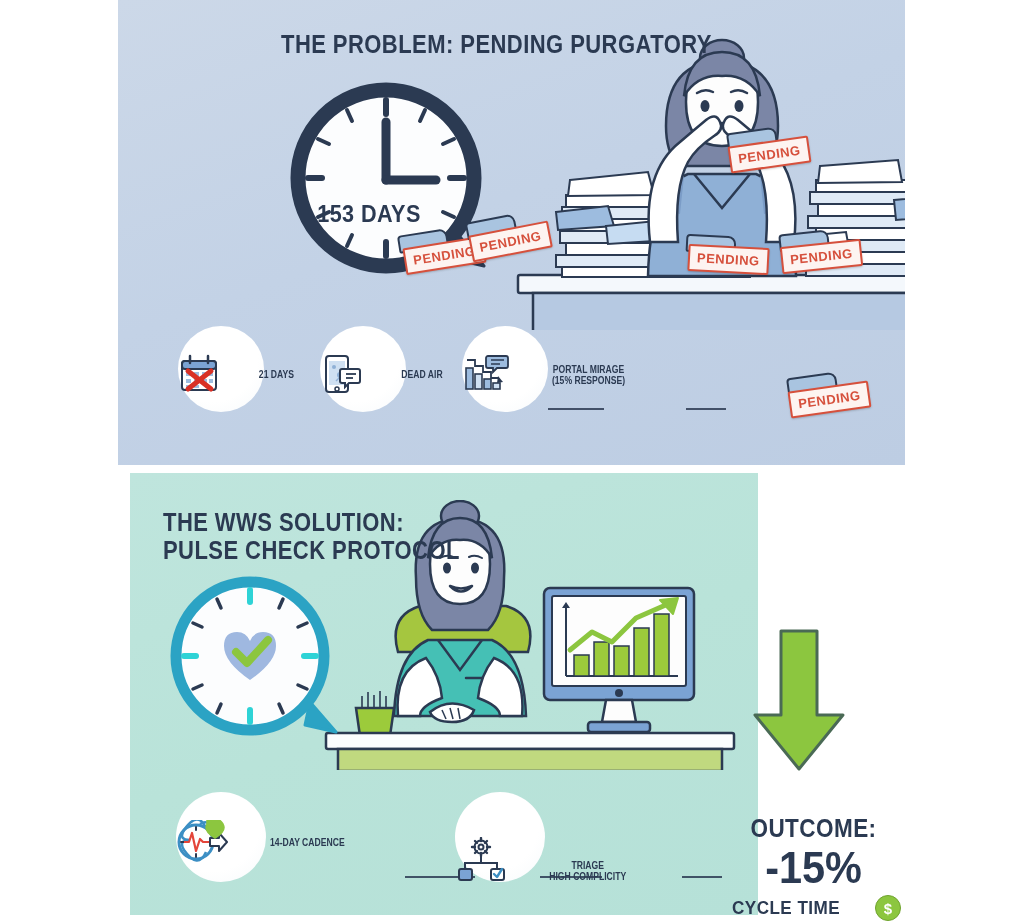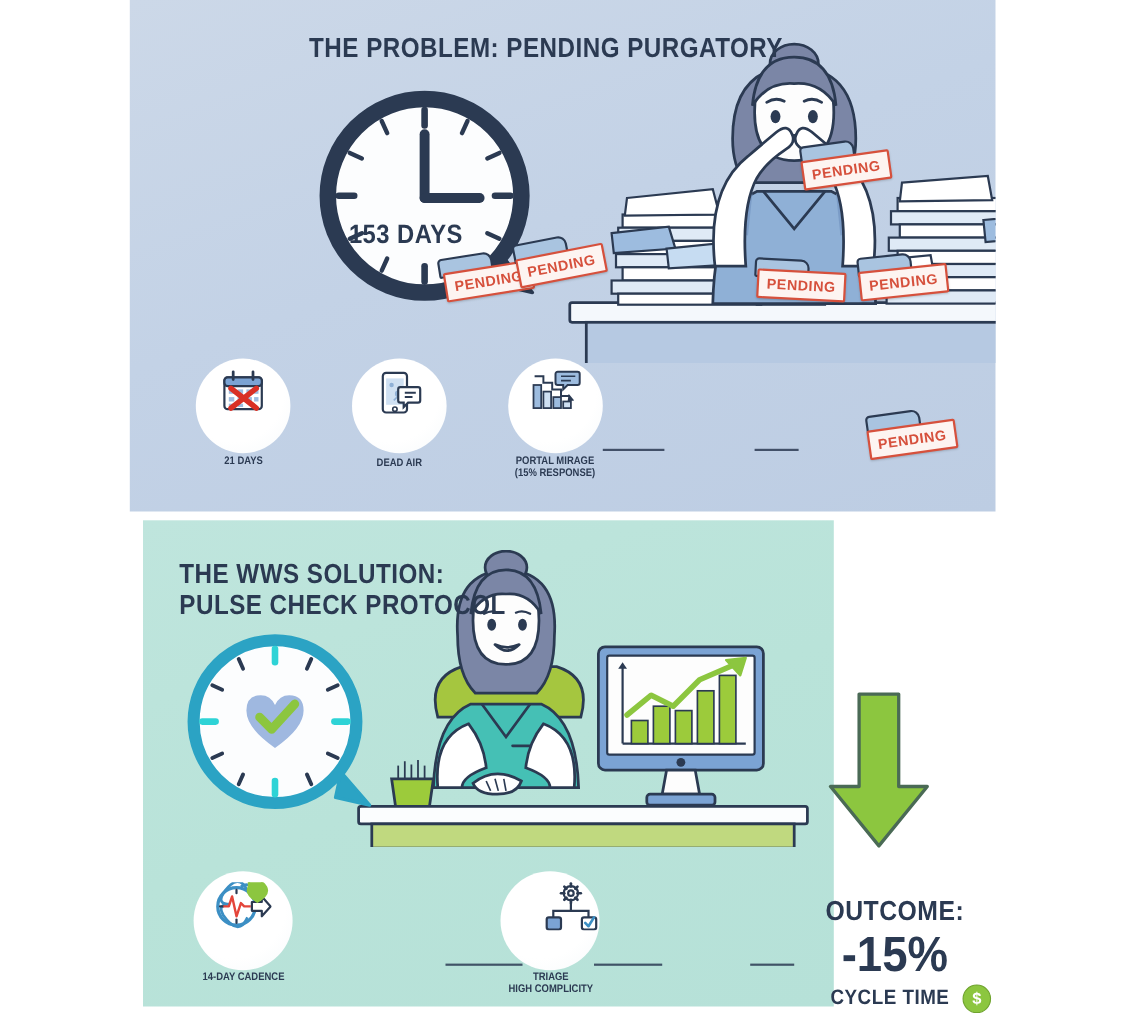--- a/index.html
+++ b/index.html
@@ -41,21 +41,21 @@
   .clock-face-text{
     position:absolute;left:0;right:0;text-align:center;
     color:#2b3a52;font-weight:bold;font-size:24px;
     transform:scaleX(.9);letter-spacing:.5px;
   }
 
   
   .icon-circle{
     position:absolute;border-radius:50%;
     background:radial-gradient(circle at 40% 35%,#ffffff 60%,#f6f9fb 100%);
-    display:flex;flex-direction:column;align-items:center;
+    display:flex;align-items:center;
     justify-content:flex-start;box-sizing:border-box;gap:36px;
   }
   .icon-glyph{display:flex;align-items:center;justify-content:center;}
   .icon-label{
     color:#2b3a52;font-weight:bold;text-align:center;
     line-height:1.05;transform:scaleX(.86);white-space:pre;
   }
 
   
   .p-circle{width:86px;height:86px;top:326px;padding-top:10px;}
@@ -87,21 +87,21 @@
   }
   .folder-tab{
     position:absolute;background:#a9c4e0;border:2px solid #2b3a52;
     border-radius:4px 8px 2px 2px;
   }
 
   
   #outcome-block{position:absolute;left:726px;top:814px;width:175px;text-align:center;}
   #outcome-label{color:#2b3a52;font-weight:bold;font-size:25px;transform:scaleX(.9);letter-spacing:.5px;}
   #outcome-value{color:#2b3a52;font-weight:bold;font-size:45px;line-height:1;transform:scaleX(.92);margin-top:2px;}
-  #outcome-sub-row{display:flex;align-items:center;justify-content:flex-end;gap:6px;margin-top:5px;}
+  #outcome-sub-row{display:flex;align-items:center;justify-content:space-between;gap:6px;margin-top:5px;}
   #outcome-sub{color:#2b3a52;font-weight:bold;font-size:19px;transform:scaleX(.9);letter-spacing:.5px;}
   #dollar-badge{
     width:24px;height:24px;border-radius:50%;background:#8cc63f;
     color:#fff;font-weight:bold;font-size:15px;
     display:flex;align-items:center;justify-content:center;
     border:1px solid #6fa32e;
   }
 
   
   #down-arrow{position:absolute;left:745px;top:625px;width:108px;height:150px;}

